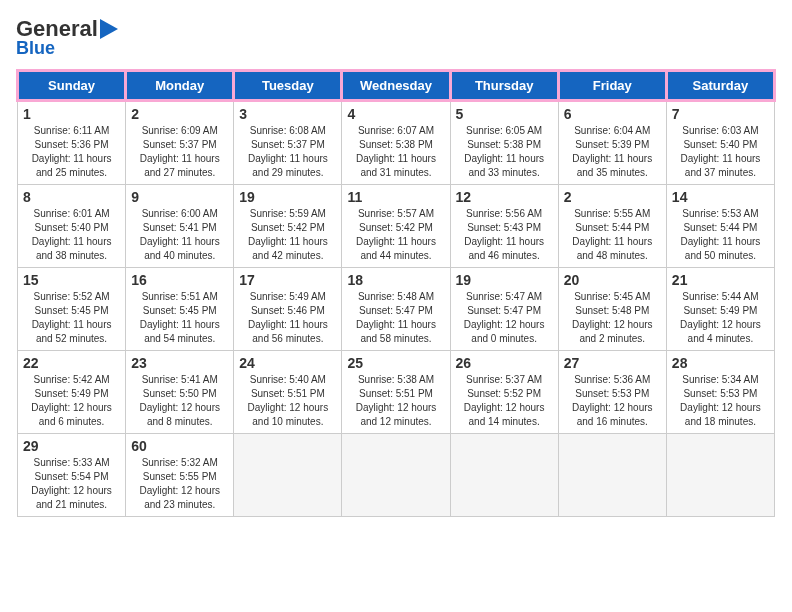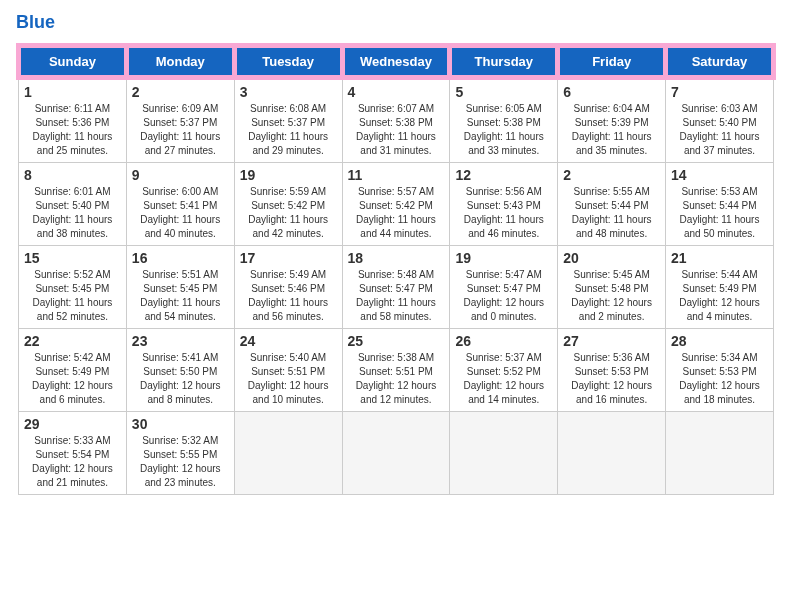--- a/index.html
+++ b/index.html
@@ -51,21 +51,21 @@
       width: 100%;
       border-collapse: collapse;
       table-layout: fixed;
     }
     .calendar-table thead tr th {
       background: #1565c0;
       color: #fff;
       padding: 6px 4px;
       font-size: 13px;
       font-weight: bold;
-      border: 5px solid #f9a8d4;
+      border: 3px solid #f9a8d4;
     }
     .calendar-table tbody tr td {
       border: 1px solid #ccc;
       vertical-align: top;
       padding: 4px 5px;
       font-size: 10px;
       color: #333;
       height: 80px;
       background: #fff;
     }
@@ -81,20 +81,24 @@
       font-size: 10px;
       line-height: 1.4;
       text-align: center;
     }
   </style>
 </head>
 <body>
 
 <div class="header">
   <div class="logo">
+    <div class="logo-line">
+      <span style="font-size:22px;font-weight:bold;color:#333;">General</span>
+      <span class="logo-arrow"></span>
+    </div>
     <span style="font-size:18px;font-weight:bold;color:#1565c0;margin-top:-4px;">Blue</span>
   </div>
   <div class="title-area">
     <div class="calendar-title"></div>
     <div class="calendar-subtitle"></div>
   </div>
 </div>
 
 <table class="calendar-table">
   <thead>
@@ -228,21 +232,21 @@
           <div class="cell-day">28</div>
           <div class="cell-info">Sunrise: 5:34 AM<br>Sunset: 5:53 PM<br>Daylight: 12 hours and 18 minutes.</div>
         </td>
       </tr>
       <tr>
         <td>
           <div class="cell-day">29</div>
           <div class="cell-info">Sunrise: 5:33 AM<br>Sunset: 5:54 PM<br>Daylight: 12 hours and 21 minutes.</div>
         </td>
         <td>
-          <div class="cell-day">30</div>
+          <div class="cell-day">60</div>
           <div class="cell-info">Sunrise: 5:32 AM<br>Sunset: 5:55 PM<br>Daylight: 12 hours and 23 minutes.</div>
         </td>
         <td class="empty"></td>
         <td class="empty"></td>
         <td class="empty"></td>
         <td class="empty"></td>
         <td class="empty"></td>
       </tr>
     </tbody>
 </table>

